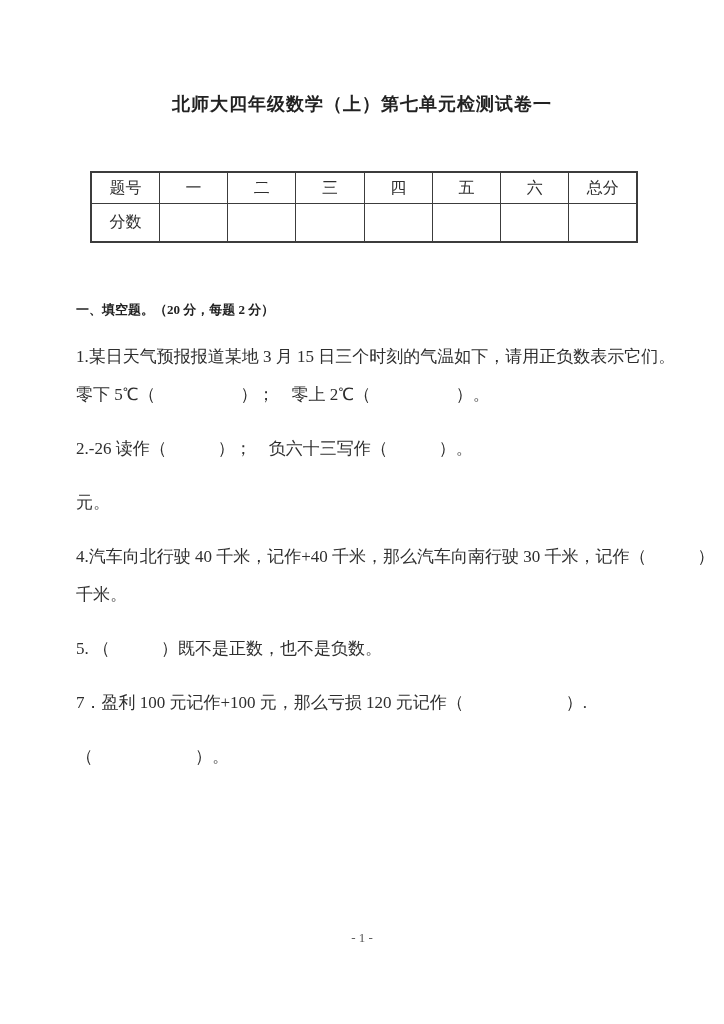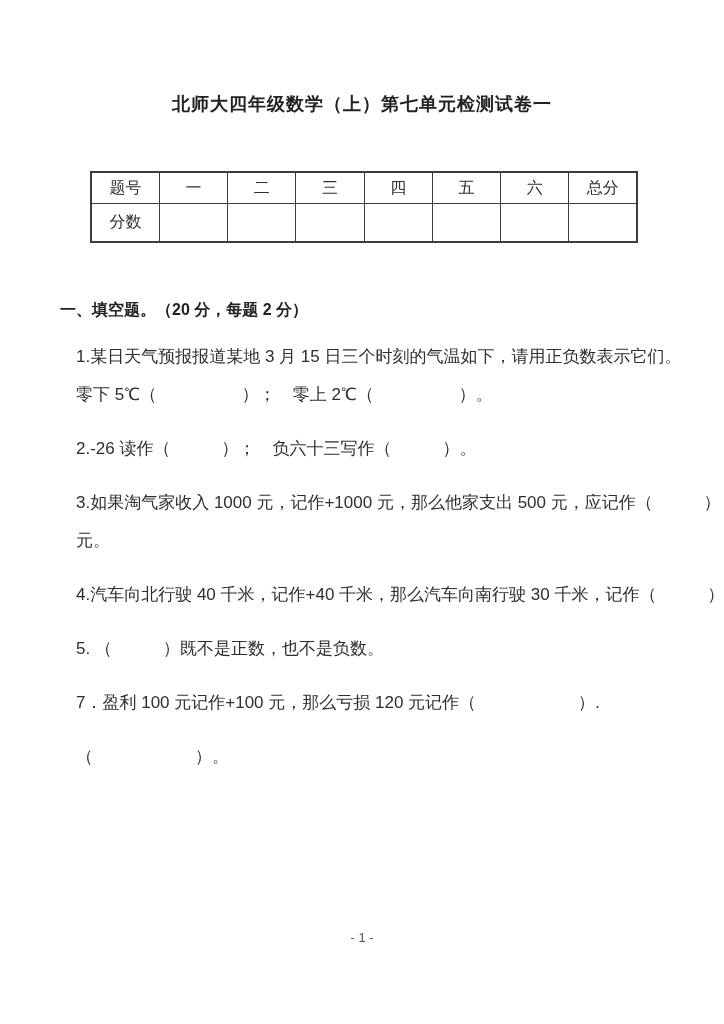--- a/index.html
+++ b/index.html
@@ -1,21 +1,21 @@
 <!DOCTYPE html>
 <html><head>
 <meta charset="utf-8">
 <style>
   html, body { margin: 0; padding: 0; }
   .page {
     position: relative;
     width: 724px;
     height: 1024px;
     background: #ffffff;
-    font-family: Liberation Sans, sans-serif;
+    font-family: Liberation Serif, serif;
     color: #2e2e2e;
     overflow: hidden;
   }
   .doc-title {
     position: absolute;
     top: 92px;
     left: 0;
     right: 0;
     text-align: center;
     font-size: 18px;
@@ -44,24 +44,24 @@
   .score-table tr.header-row td { height: 30px; }
   .score-table tr.score-row td { height: 37px; }
   .content {
     position: absolute;
     top: 298px;
     left: 60px;
     width: 614px;
     font-size: 17px;
   }
   .section-heading {
-    font-size: 16px;
+    font-size: 13px;
     font-weight: bold;
     line-height: 24px;
-    margin: 0 0 16px 0;
+    margin: 0 0 16px 16px;
     color: #222222;
   }
   .question { margin: 16px; }
   .question.spaced { margin-top: 8px; }
   .q-line {
     line-height: 38px;
     white-space: nowrap;
   }
   .page-footer {
     position: absolute;
@@ -111,26 +111,26 @@
     <div class="question">
       <div class="q-line">1.某日天气预报报道某地 3 月 15 日三个时刻的气温如下，请用正负数表示它们。</div>
       <div class="q-line">零下 5℃（　　　　　）；　零上 2℃（　　　　　）。</div>
     </div>
 
     <div class="question">
       <div class="q-line">2.-26 读作（　　　）；　负六十三写作（　　　）。</div>
     </div>
 
     <div class="question">
-      <div class="q-line">3.如果淘气家收入 1000 元，记作+1000 元，那么他家支出 500 元，应记作（　　　）</div>
       <div class="q-line">元。</div>
     </div>
 
     <div class="question">
       <div class="q-line">4.汽车向北行驶 40 千米，记作+40 千米，那么汽车向南行驶 30 千米，记作（　　　）</div>
+      <div class="q-line">千米。</div>
     </div>
 
     <div class="question">
       <div class="q-line">5. （　　　）既不是正数，也不是负数。</div>
     </div>
 
     <div class="question">
       <div class="q-line">7．盈利 100 元记作+100 元，那么亏损 120 元记作（　　　　　　）.</div>
     </div>
 

